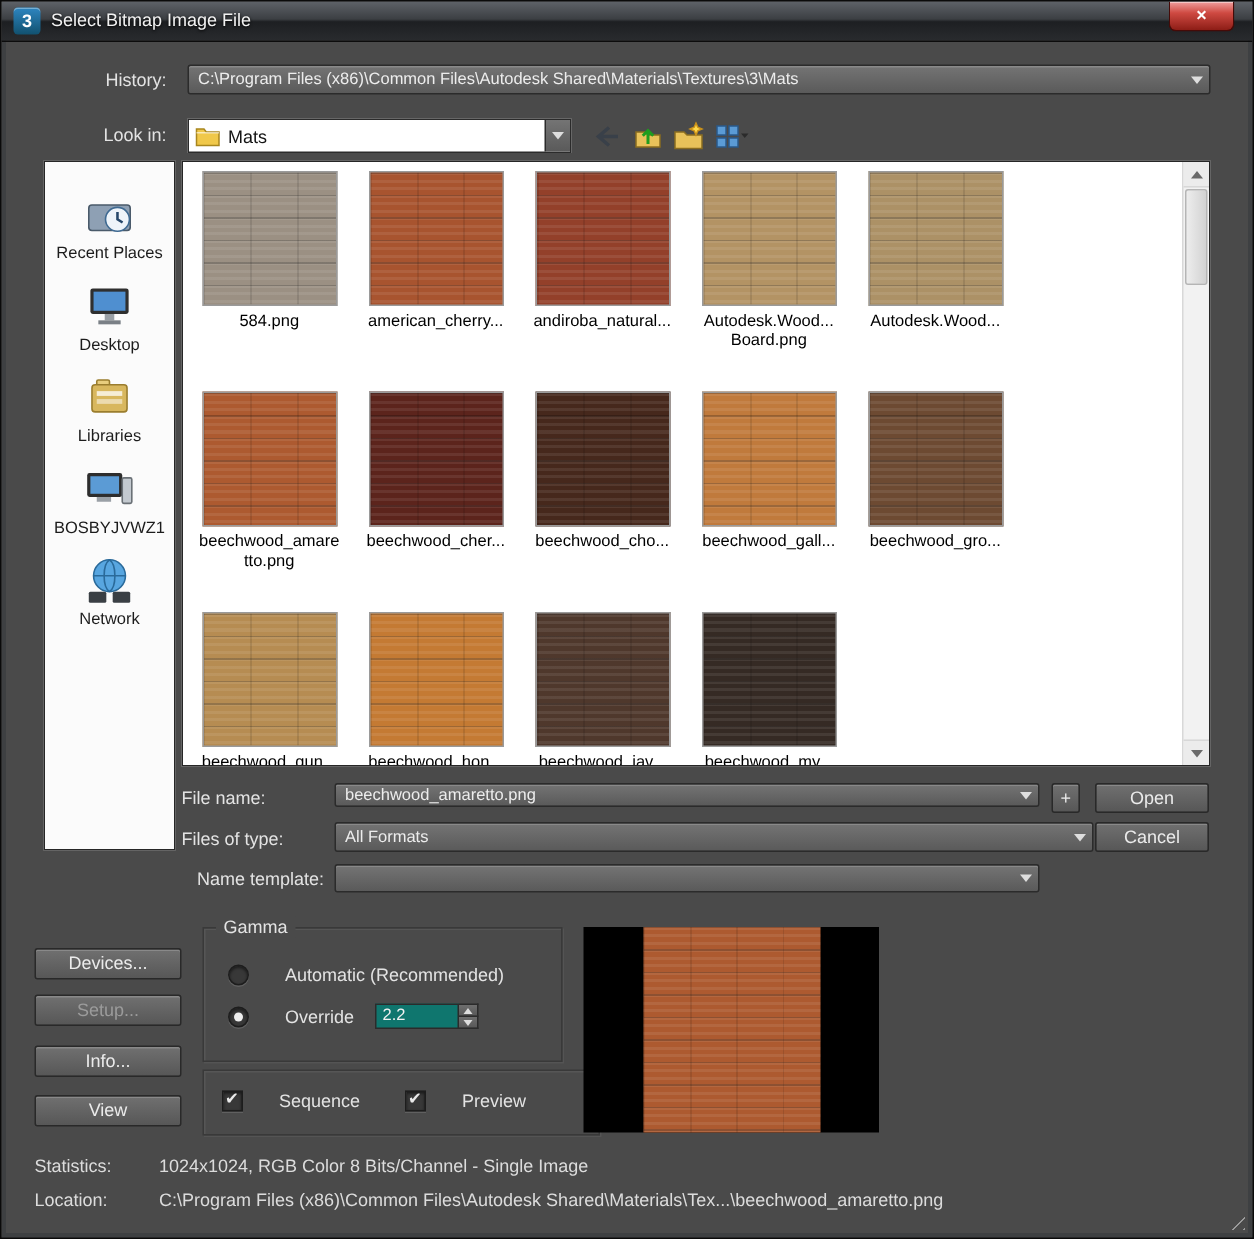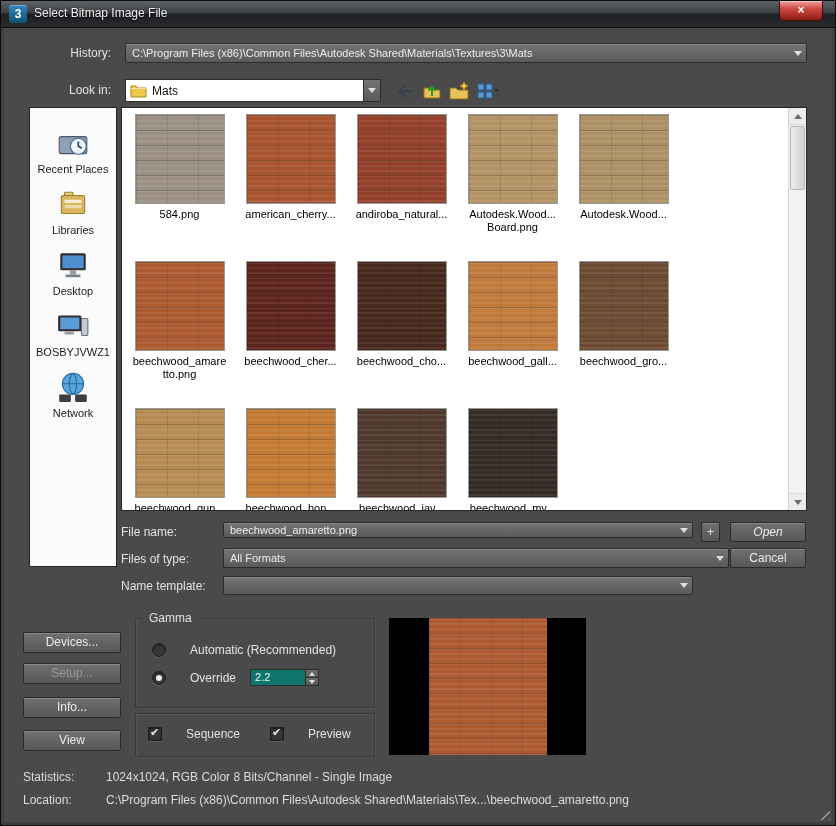--- a/index.html
+++ b/index.html
@@ -162,38 +162,38 @@
     <div class="place">
       <svg viewBox="0 0 32 32">
         <rect x="3" y="10" width="26" height="16" rx="2" fill="#8ea0b4" stroke="#4a5a6a"></rect>
         <circle cx="21" cy="19" r="7.5" fill="#eef4fa" stroke="#3f6a92"></circle>
         <path d="M21 14.5 v4.5 l3.2 2" stroke="#26476a" stroke-width="1.6" fill="none"></path>
       </svg>
       <div class="place-label">Recent Places</div>
     </div>
     <div class="place">
       <svg viewBox="0 0 32 32">
+        <rect x="4" y="5" width="24" height="16" rx="1.5" fill="#2f2f2f"></rect>
+        <rect x="6" y="7" width="20" height="12" fill="#4f8fd0"></rect>
+        <rect x="13" y="21" width="6" height="4" fill="#9aa0a6"></rect>
+        <rect x="9" y="25" width="14" height="2.5" fill="#7a8086"></rect>
+      </svg>
+      <div class="place-label">Desktop</div>
+    </div>
+    <div class="place">
+      <svg viewBox="0 0 32 32">
         <rect x="8" y="5" width="8" height="6" rx="1" fill="#e8cd7e" stroke="#9a7d2e"></rect>
         <rect x="5" y="8" width="22" height="17" rx="2" fill="#d8b75e" stroke="#9a7d2e"></rect>
         <rect x="8" y="12" width="16" height="3" fill="#fff" opacity=".75"></rect>
         <rect x="8" y="17" width="16" height="3" fill="#fff" opacity=".5"></rect>
       </svg>
       <div class="place-label">Libraries</div>
     </div>
     <div class="place">
       <svg viewBox="0 0 32 32">
-        <rect x="4" y="5" width="24" height="16" rx="1.5" fill="#2f2f2f"></rect>
-        <rect x="6" y="7" width="20" height="12" fill="#4f8fd0"></rect>
-        <rect x="13" y="21" width="6" height="4" fill="#9aa0a6"></rect>
-        <rect x="9" y="25" width="14" height="2.5" fill="#7a8086"></rect>
-      </svg>
-      <div class="place-label">Desktop</div>
-    </div>
-    <div class="place">
-      <svg viewBox="0 0 32 32">
         <rect x="2" y="6" width="22" height="15" rx="1.5" fill="#2d2d2d"></rect>
         <rect x="4" y="8" width="18" height="11" fill="#5b9bd5"></rect>
         <rect x="24" y="9" width="6" height="16" rx="1" fill="#c3c9cf" stroke="#6a7076"></rect>
         <rect x="8" y="21" width="9" height="3" fill="#9aa0a6"></rect>
       </svg>
       <div class="place-label">BOSBYJVWZ1</div>
     </div>
     <div class="place">
       <svg viewBox="0 0 32 32">
         <circle cx="16" cy="13" r="10" fill="#58a6e0" stroke="#2a6a9a"></circle>
@@ -279,32 +279,32 @@
   </div>
 
   <div class="row-label" style="left:120px;top:524px;text-align:left;">File name:</div>
   <div class="combo" style="left:222px;top:521px;width:470px;height:16px;">
     <span class="combo-text">beechwood_amaretto.png</span>
     <span class="dd">
         <span class="tri-down"></span>
       </span>
   </div>
   <div class="btn" style="left:700px;top:521px;width:19px;height:20px;line-height:18px;">+</div>
-  <div class="btn" style="left:729px;top:521px;width:76px;height:20px;line-height:18px;font-style:italic;">Open</div>
+  <div class="btn" style="left:729px;top:521px;width:76px;height:20px;line-height:18px;">Open</div>
 
   <div class="row-label" style="left:120px;top:551px;text-align:left;">Files of type:</div>
   <div class="combo" style="left:222px;top:547px;width:506px;height:20px;">
     <span class="combo-text">All Formats</span>
     <span class="dd">
         <span class="tri-down"></span>
       </span>
   </div>
   <div class="btn" style="left:729px;top:547px;width:76px;height:20px;line-height:18px;">Cancel</div>
 
-  <div class="row-label" style="left:120px;top:578px;text-align:left;width:95px;">Name template:</div>
+  <div class="row-label" style="left:120px;top:578px;text-align:right;width:95px;">Name template:</div>
   <div class="combo" style="left:222px;top:575px;width:470px;height:19px;">
     <span class="combo-text"></span>
     <span class="dd">
         <span class="tri-down"></span>
       </span>
   </div>
 
   <div class="btn" style="left:22px;top:631px;width:98px;height:21px;line-height:19px;">Devices...</div>
   <div class="btn disabled" style="left:22px;top:662px;width:98px;height:21px;line-height:19px;">Setup...</div>
   <div class="btn" style="left:22px;top:696px;width:98px;height:21px;line-height:19px;">Info...</div>
@@ -326,21 +326,21 @@
               <span class="t3u"></span>
             </span>
           <span class="spin-dn">
               <span class="t3d"></span>
             </span>
         </span>
       </span>
     </div>
   </div>
 
-  <div class="group" style="left:134px;top:712px;width:238px;height:42px;">
+  <div class="group" style="left:134px;top:712px;width:238px;height:42px;padding-left:25px;">
     <div class="opt-row" style="left:12px;top:13px;">
       <span class="checkbox checked"></span>
       <span class="lbl">Sequence</span>
     </div>
     <div class="opt-row" style="left:134px;top:13px;">
       <span class="checkbox checked"></span>
       <span class="lbl">Preview</span>
     </div>
   </div>
 

